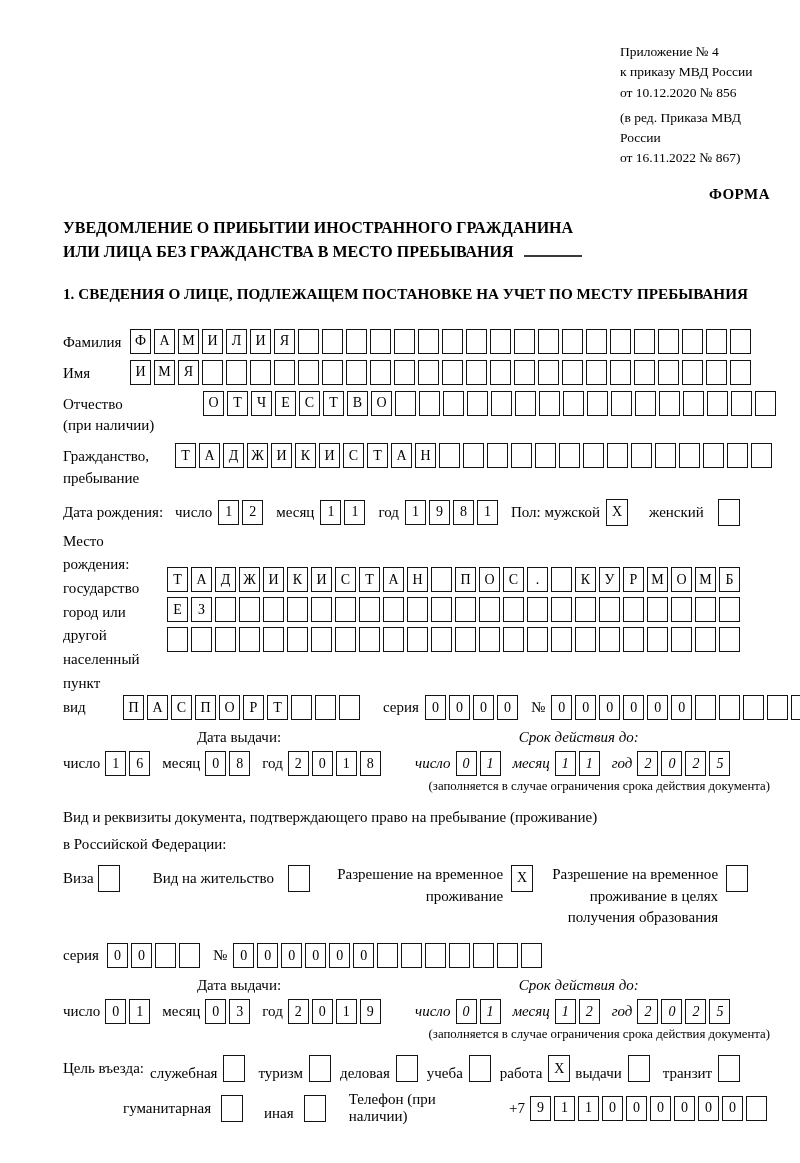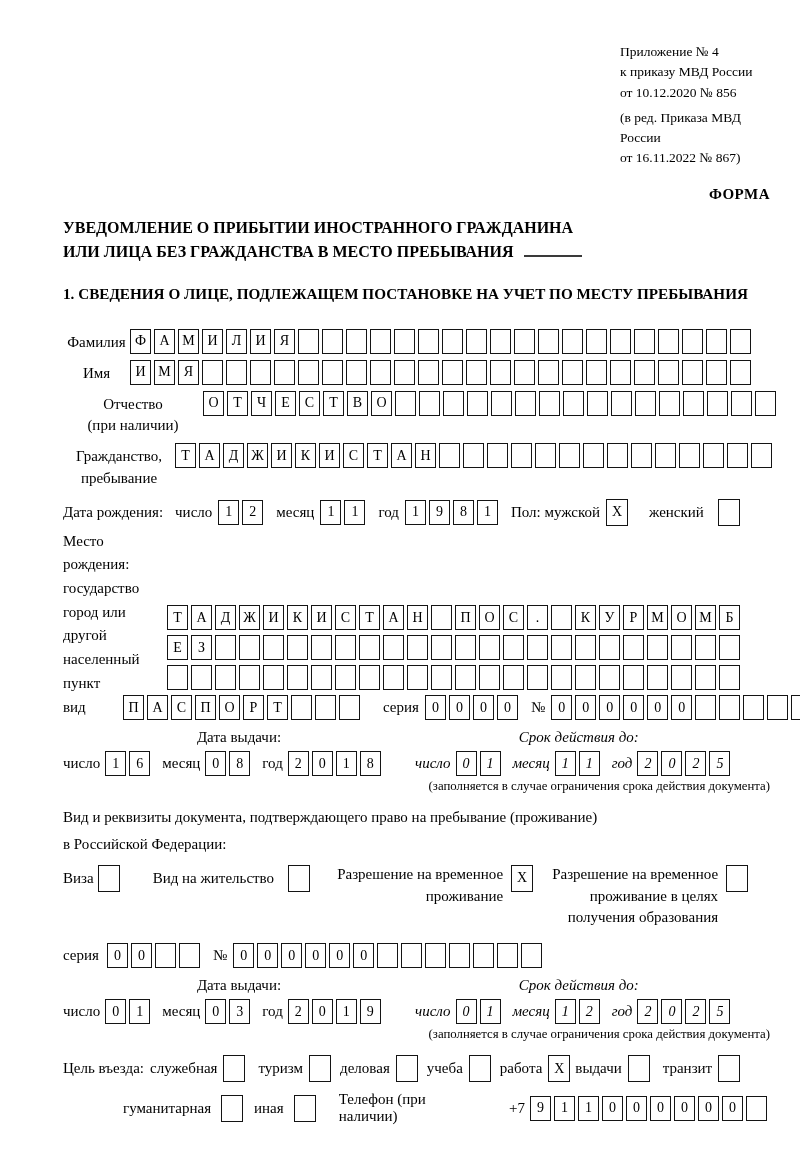--- a/index.html
+++ b/index.html
@@ -16,21 +16,21 @@
   .hdr .gap { margin-top: 5px; }
   .forma { margin-top: 17px; text-align: right; font-weight: bold; font-size: 15px; letter-spacing: .5px; }
 
   
   .title { margin-top: 13px; font-weight: bold; font-size: 16px; line-height: 1.5; }
   .uline { display: inline-block; width: 58px; border-bottom: 2.2px solid #3a3a3a; margin-left: 10px; }
   .sec { margin-top: 21px; font-weight: bold; font-size: 15.2px; }
 
   
   .frow { display: flex; align-items: flex-start; margin-bottom: 6px; }
-  .flabel { font-size: 15px; line-height: 1.45; flex: none; padding-top: 3px; text-align: center; }
+  .flabel { font-size: 15px; line-height: 1.45; flex: none; padding-top: 3px; }
   .cells { display: flex; flex: none; }
   .cell {
     width: 21px; height: 25px; border: 1.7px solid #141414; margin-right: 3px;
     display: flex; align-items: center; justify-content: center;
     font-size: 14px; line-height: 1; flex: none; background: #fff;
   }
   .cbox .cell, .cell.big { width: 22px; height: 27px; }
 
   .w67  { width: 67px; }
   .w132 { width: 140px; }
@@ -39,21 +39,21 @@
   .w54  { width: 54px; }
 
   .mt26 { margin-top: 26px; }
 
   
   .inline { display: flex; align-items: center; font-size: 15px; }
   .inline .lbl { margin-right: 6px; flex: none; }
   .inline .cells { margin-right: 10px; }
 
   
-  .mrow { display: flex; align-items: flex-end; margin-top: 4px; font-family: Liberation Serif, serif; }
+  .mrow { display: flex; align-items: center; margin-top: 4px; font-family: Liberation Serif, serif; }
   .mlabel div { font-size: 15px; line-height: 1.58; }
   .mcells .cells { margin-bottom: 5px; }
 
   
   .center-b { text-align: center; font-weight: bold; font-size: 14.6px; margin-top: 8px; margin-bottom: 6px; }
 
   
   .dates { display: flex; margin-top: 9px; }
   .dcol-l { width: 352px; flex: none; }
   .dcol-r { flex: none; font-style: italic; }
@@ -66,21 +66,21 @@
   
   .rd-text { font-size: 15px; line-height: 1.75; margin-top: 10px; }
   .opts { display: flex; align-items: flex-start; margin-top: 7px; font-size: 15px; }
   .opt { display: flex; align-items: flex-start; }
   .opt .olabel { line-height: 1.45; }
   .opt .cells { margin-left: 8px; margin-top: 1px; }
   .tcenter { text-align: right; }
 
   
   .purpose { display: flex; align-items: center; font-size: 15px; margin-top: 13px; flex-wrap: nowrap; font-family: Liberation Serif, serif; }
-  .purpose .pitem { display: flex; align-items: center; margin-left: 10px; }
+  .purpose .pitem { display: flex; align-items: flex-end; margin-left: 10px; }
   .purpose .pitem .cells { margin-left: 6px; }
 
   .phone-row { display: flex; align-items: center; font-size: 15px; margin-top: 9px; }
 </style>
 </head>
 <body>
 
 <div class="page">
 
   <div class="hdr">
@@ -589,21 +589,21 @@
     </div>
   </div>
 
   <div class="phone-row">
     <div class="pitem" style="margin-left:60px;display:flex;align-items:center">
       <span>гуманитарная</span>
       <div class="cells cbox" style="margin-left:10px">
           <div class="cell"></div>
         </div>
     </div>
-    <div class="pitem" style="margin-left:8px;display:flex;align-items:center">
+    <div class="pitem" style="margin-left:18px;display:flex;align-items:flex-end">
       <span>иная</span>
       <div class="cells cbox" style="margin-left:10px">
           <div class="cell"></div>
         </div>
     </div>
     <span style="margin-left:20px">Телефон (при наличии)</span>
     <span style="margin-left:34px;margin-right:5px">+7</span>
     <div class="cells">
         <div class="cell">9</div>
         <div class="cell">1</div>

